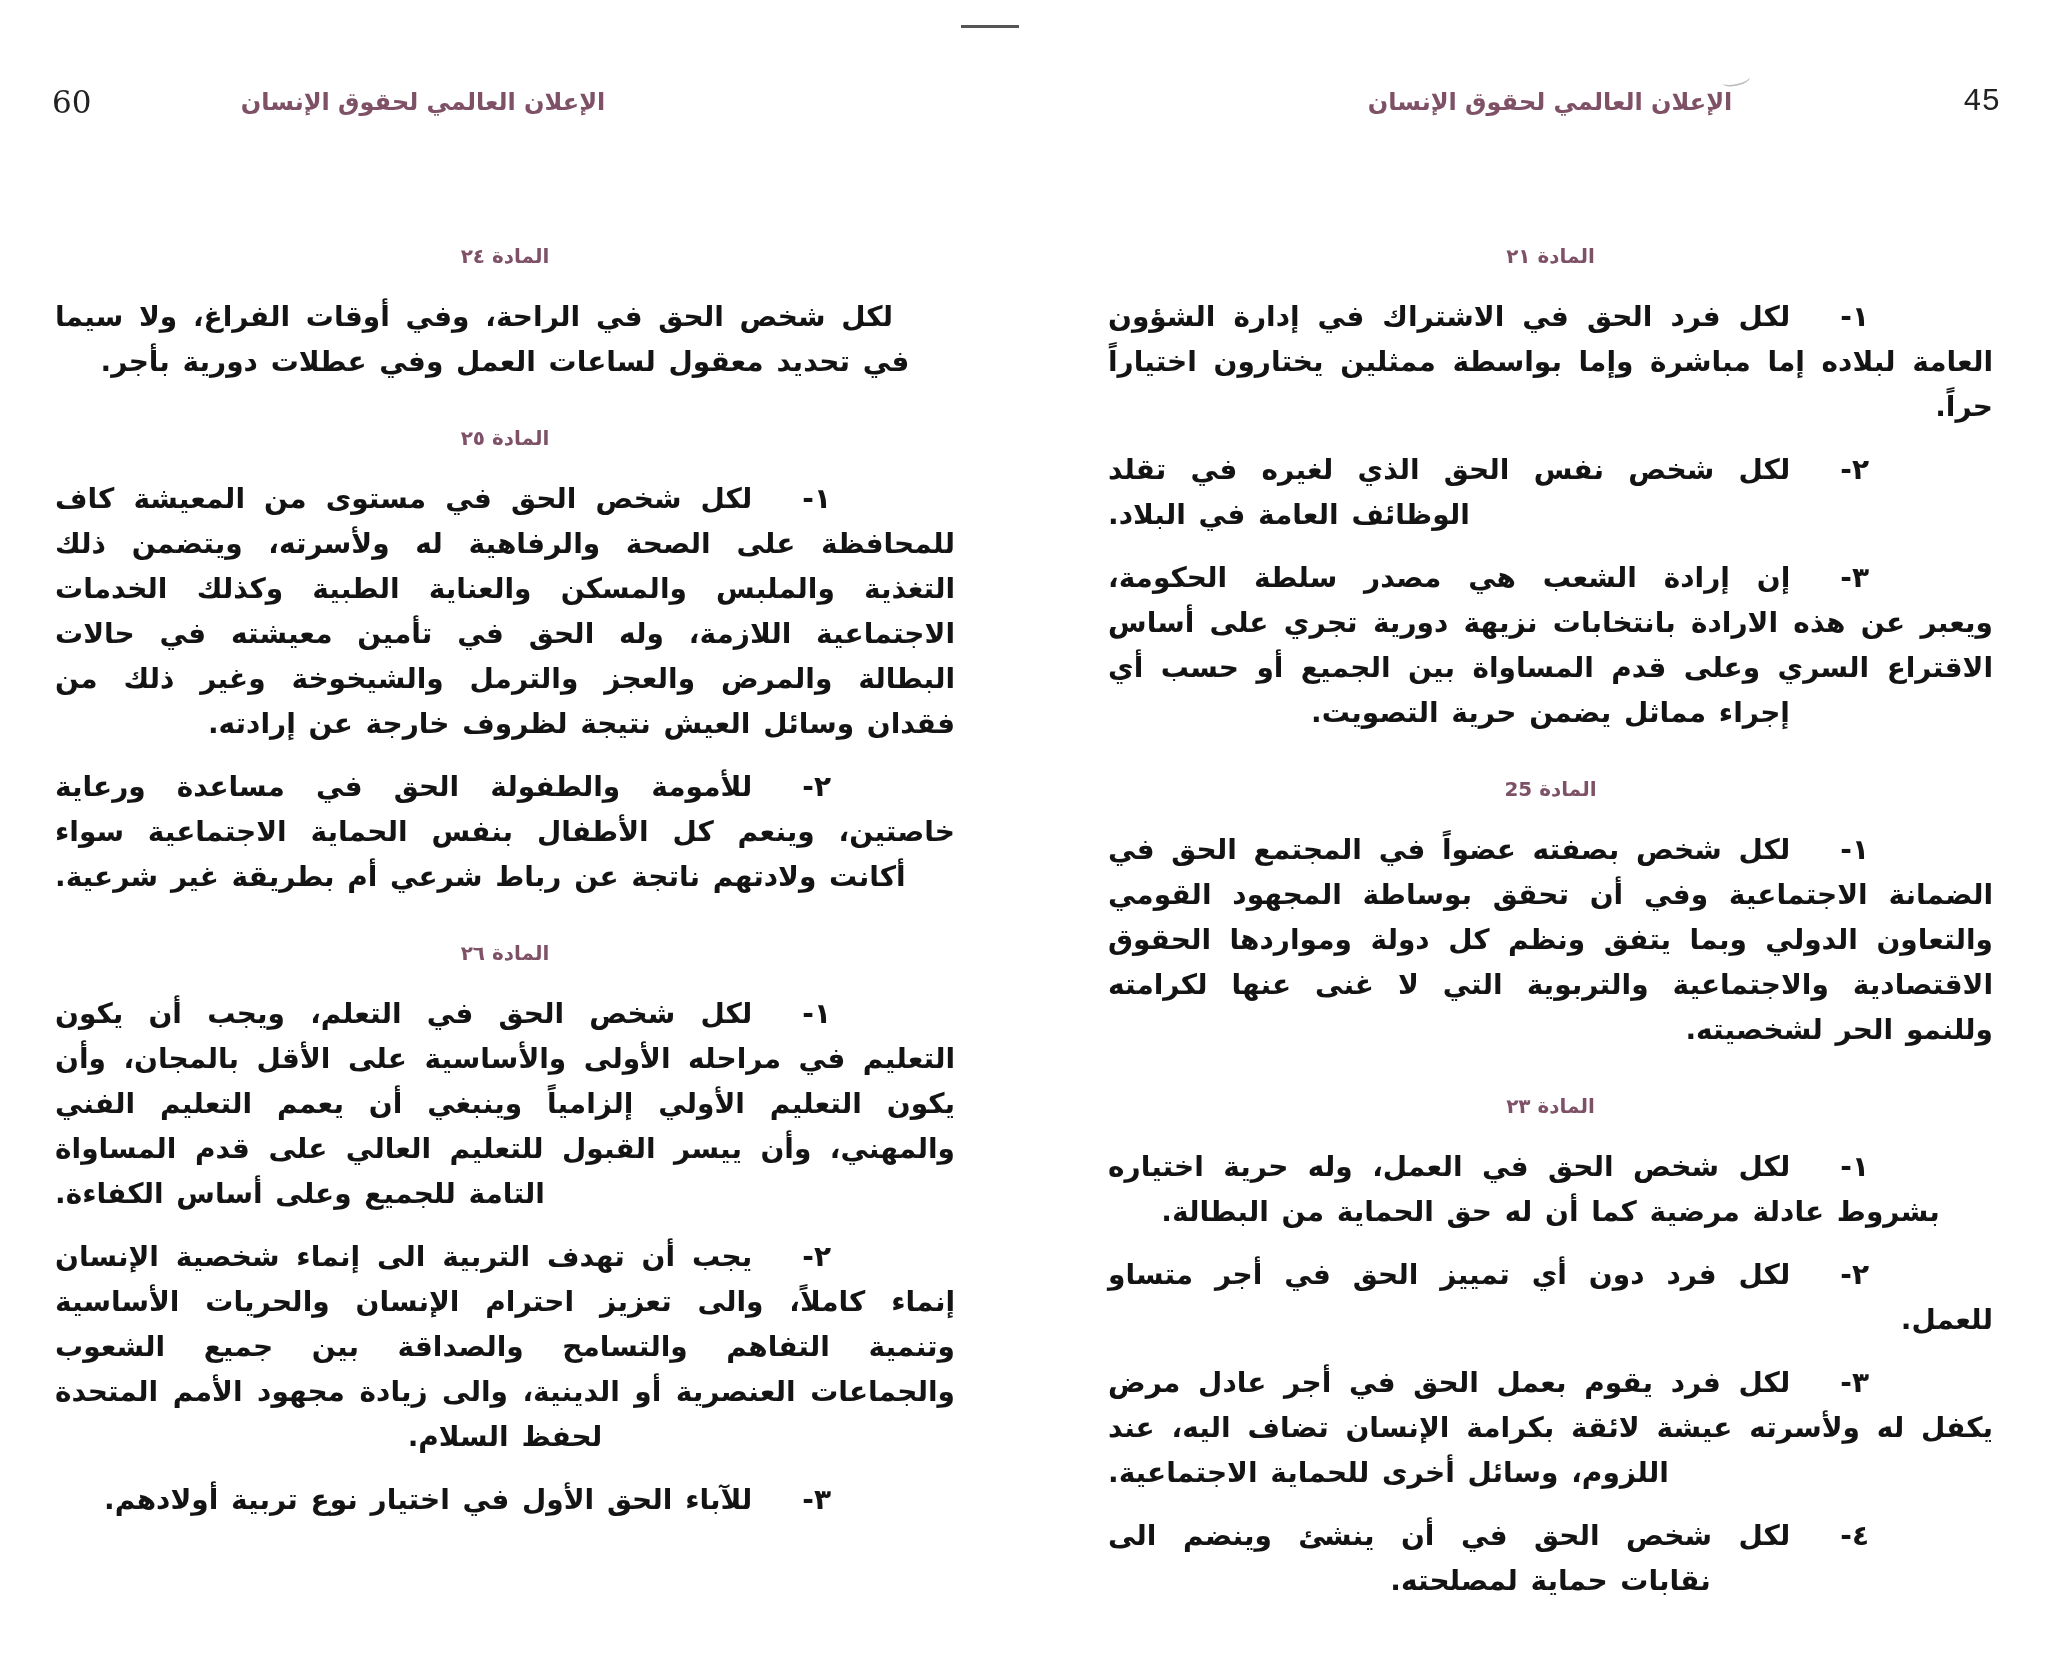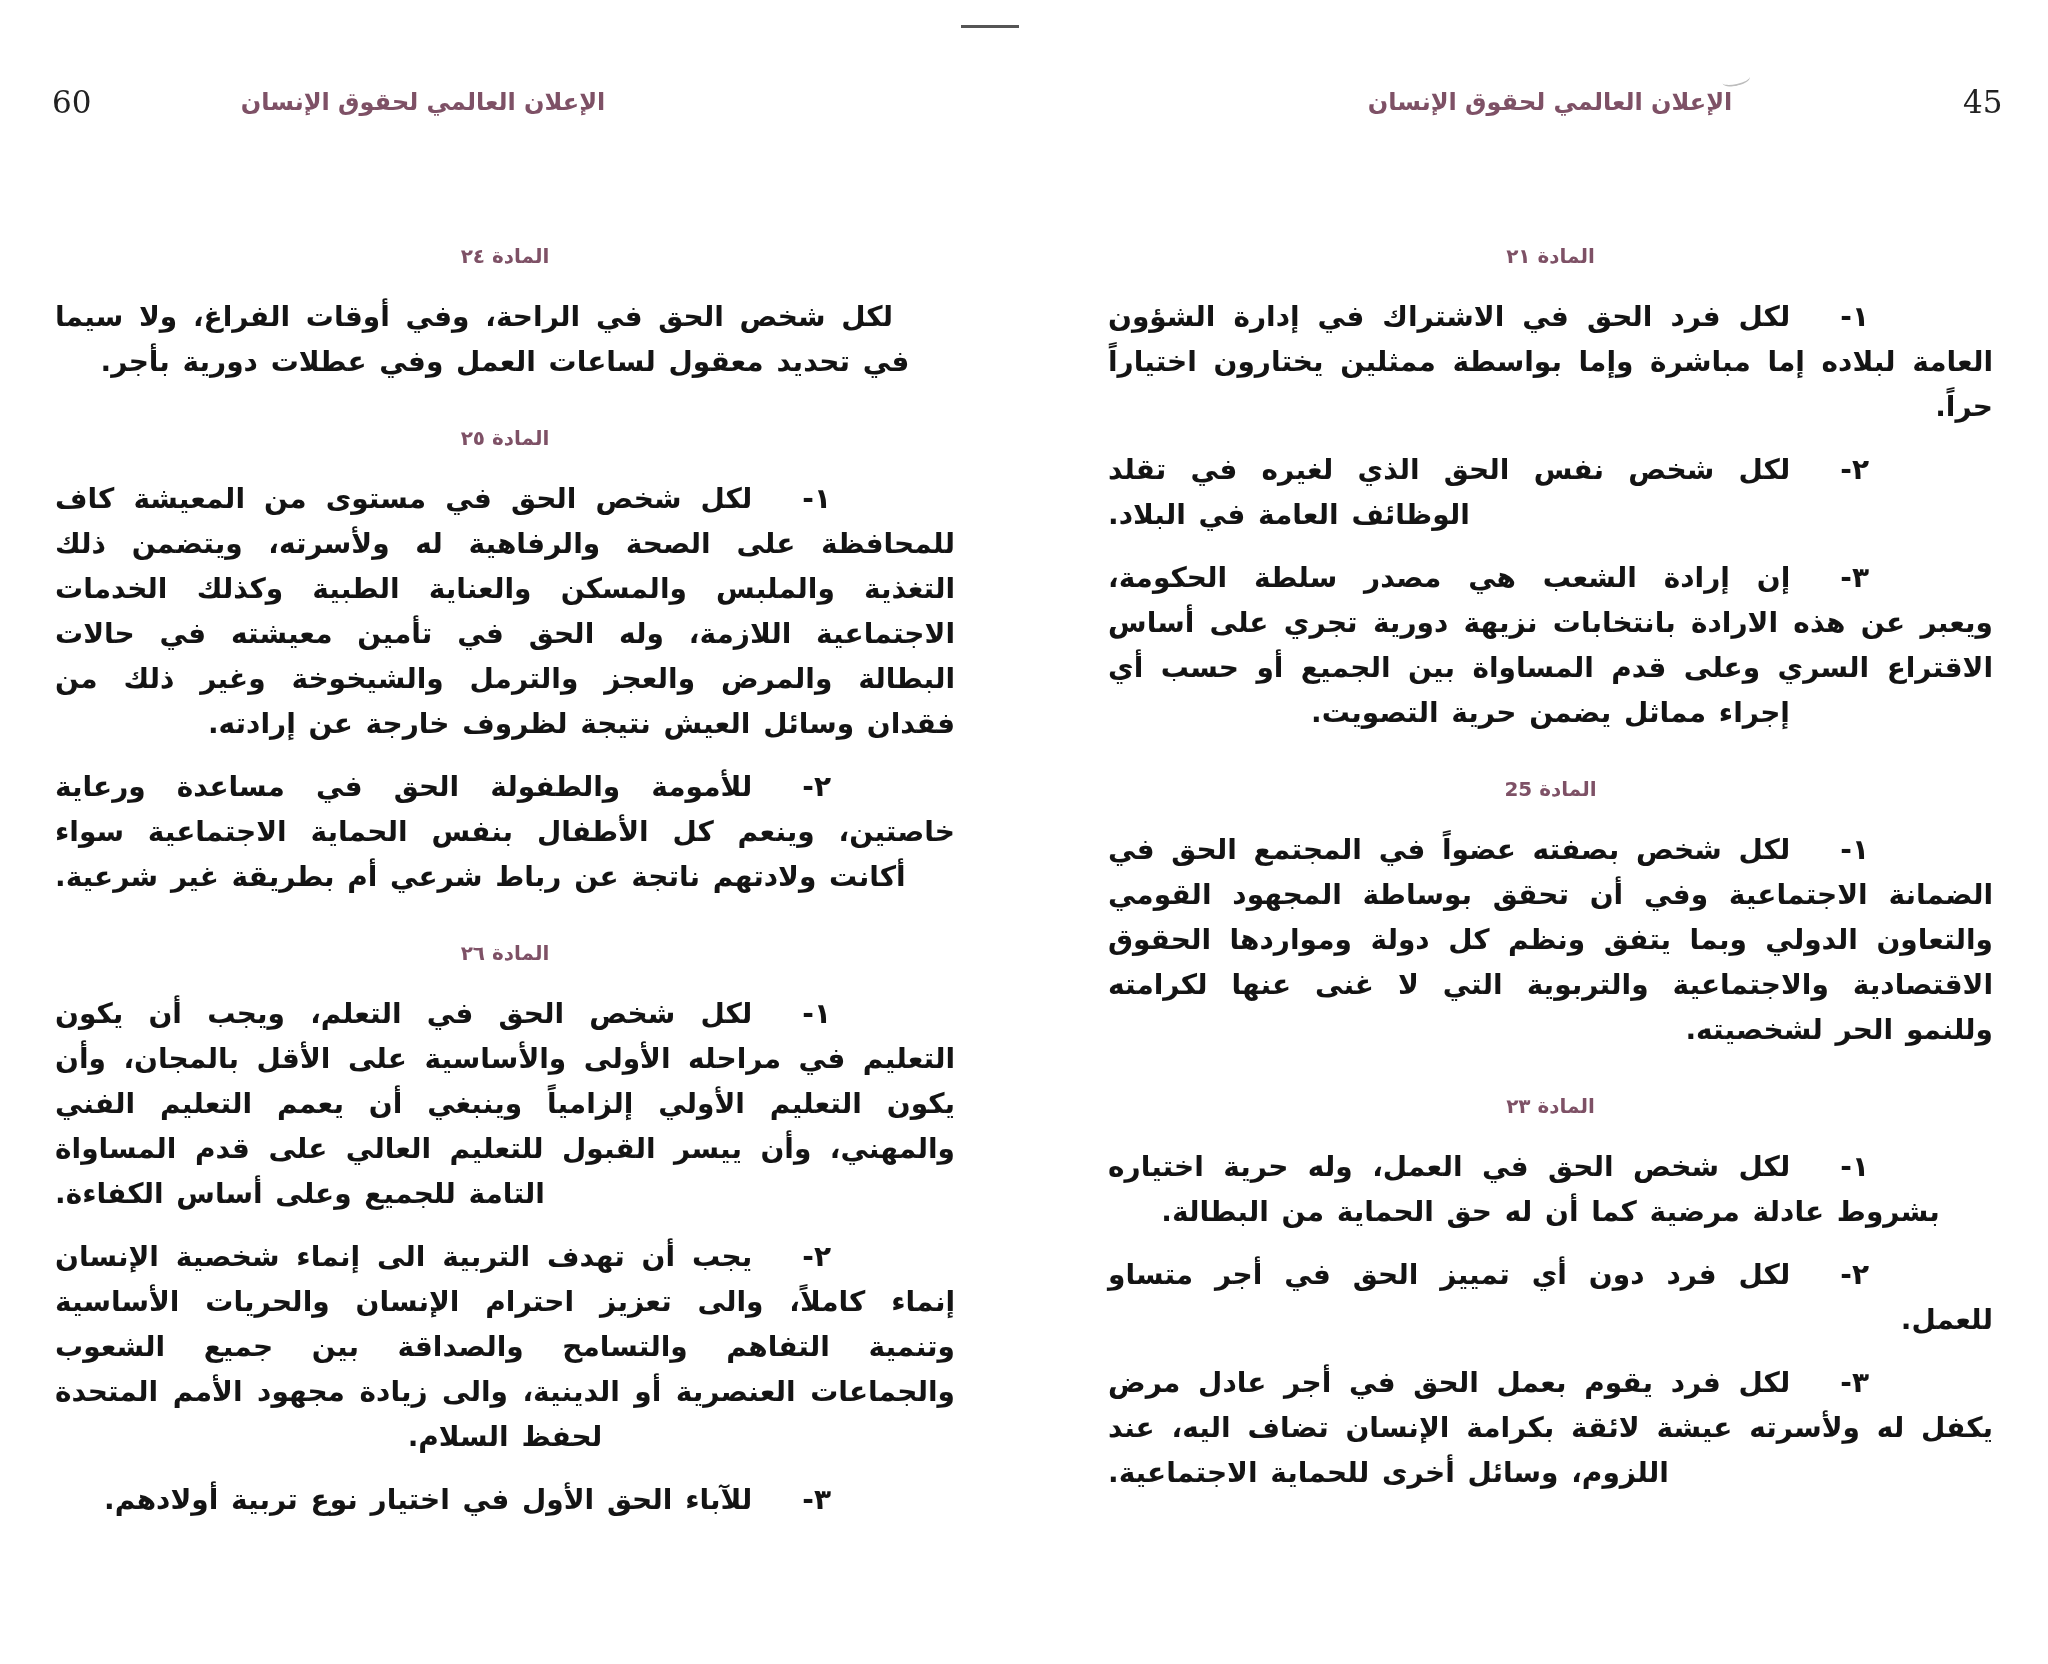--- a/index.html
+++ b/index.html
@@ -21,21 +21,21 @@
   }
   .page{position:absolute;top:0;height:1664px;width:1024px;}
   .page.left{left:0;}
   .page.right{left:1024px;}
   .pagenum{
     position:absolute;top:84px;
     font-family:"DejaVu Serif",serif;
     font-size:31px;color:var(--page-num,#222);
   }
   .page.left .pagenum{left:52px;}
-  .page.right .pagenum{left:939px;}
+  .page.right .pagenum{left:939px;font-family:Liberation Mono, monospace;}
   .running-title{
     position:absolute;top:88px;transform:translateX(-50%);
     font-size:24px;font-weight:bold;color:var(--plum,#7e5166);
     white-space:nowrap;direction:rtl;
   }
   .page.left .running-title{left:423px;}
   .page.right .running-title{left:526px;}
   .col{
     position:absolute;top:230px;
     direction:rtl;
@@ -101,17 +101,18 @@
       <p class="clause" data-last="left"><span class="num">٢-</span><span class="txt">لكل شخص نفس الحق الذي لغيره في تقلد الوظائف العامة في البلاد.</span></p>
       <p class="clause" data-last="center"><span class="num">٣-</span><span class="txt">إن إرادة الشعب هي مصدر سلطة الحكومة، ويعبر عن هذه الارادة بانتخابات نزيهة دورية تجري على أساس الاقتراع السري وعلى قدم المساواة بين الجميع أو حسب أي إجراء مماثل يضمن حرية التصويت.</span></p>
 
       <h2 class="art-heading">المادة 25</h2>
       <p class="clause" data-last="right"><span class="num">١-</span><span class="txt">لكل شخص بصفته عضواً في المجتمع الحق في الضمانة الاجتماعية وفي أن تحقق بوساطة المجهود القومي والتعاون الدولي وبما يتفق ونظم كل دولة ومواردها الحقوق الاقتصادية والاجتماعية والتربوية التي لا غنى عنها لكرامته وللنمو الحر لشخصيته.</span></p>
 
       <h2 class="art-heading">المادة ٢٣</h2>
       <p class="clause" data-last="center"><span class="num">١-</span><span class="txt">لكل شخص الحق في العمل، وله حرية اختياره بشروط عادلة مرضية كما أن له حق الحماية من البطالة.</span></p>
       <p class="clause" data-last="right"><span class="num">٢-</span><span class="txt">لكل فرد دون أي تمييز الحق في أجر متساو للعمل.</span></p>
       <p class="clause" data-last="left"><span class="num">٣-</span><span class="txt">لكل فرد يقوم بعمل الحق في أجر عادل مرض يكفل له ولأسرته عيشة لائقة بكرامة الإنسان تضاف اليه، عند اللزوم، وسائل أخرى للحماية الاجتماعية.</span></p>
+      <p class="clause" data-last="center"><span class="num">٤-</span><span class="txt">لكل شخص الحق في أن ينشئ وينضم الى نقابات حماية لمصلحته.</span></p>
 
     </div>
   </section>
 
 </div>
 
 </body></html>

